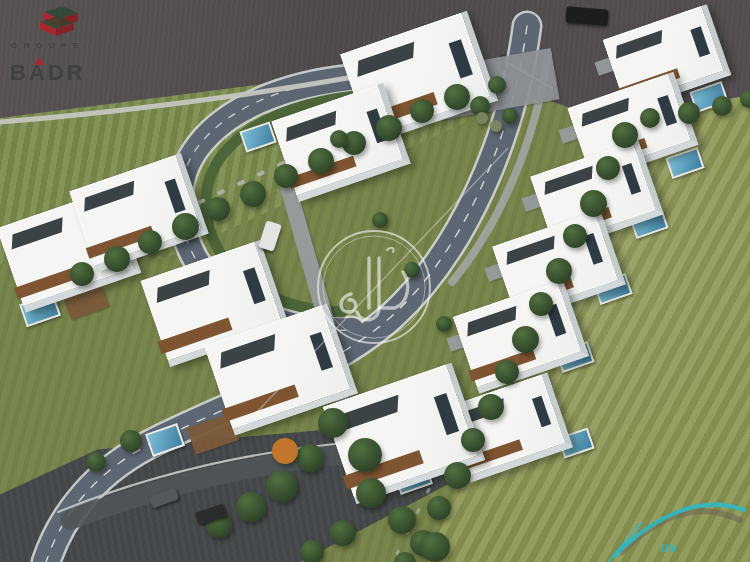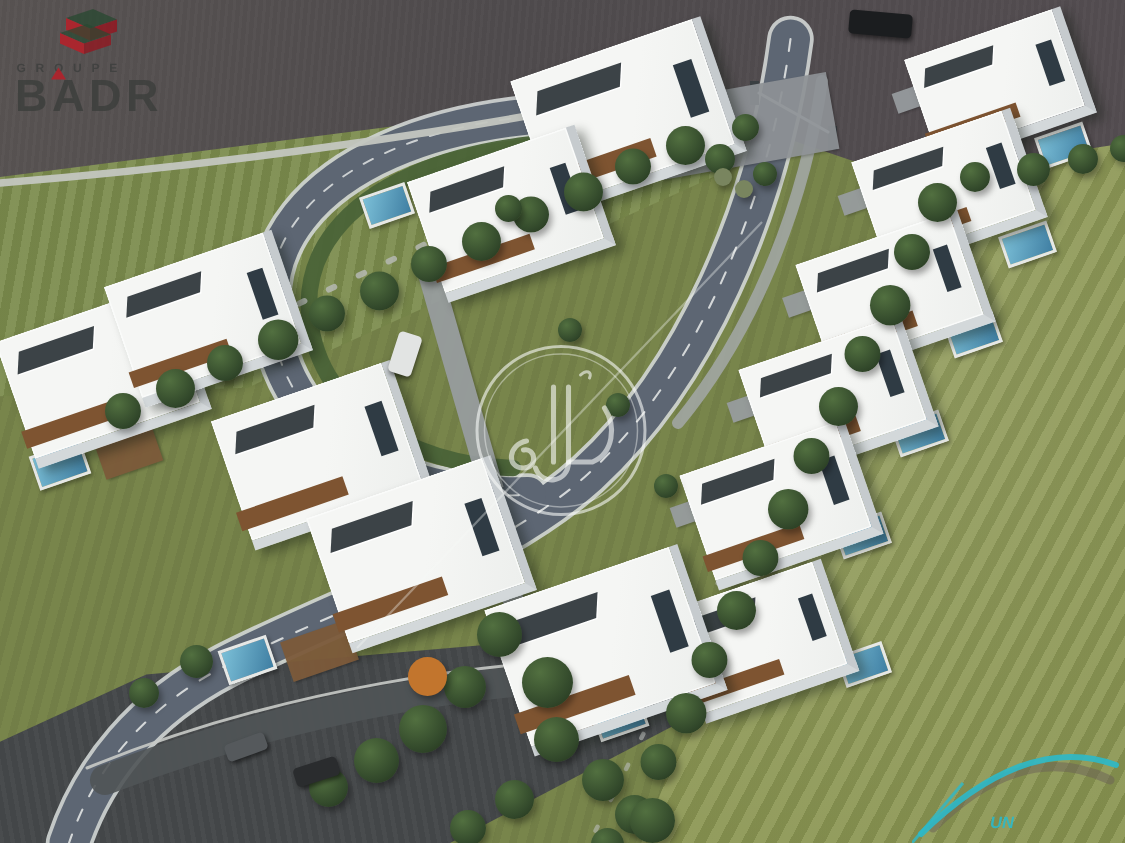--- a/index.html
+++ b/index.html
@@ -50,22 +50,22 @@
   .v-panel{top:14%;left:9%;width:46%;height:17%;background:var(--slate,#3c4347);transform:skewX(-22deg);box-shadow:1px 1px 0 #fff;}
   .v-wood{bottom:10%;left:-3%;width:62%;height:15%;background:var(--wood,#7e5431);}
   .v-win{right:7%;top:28%;width:10%;height:42%;background:#2f3b44;}
   .tree{border-radius:50%;
     background:radial-gradient(circle at 35% 30%,var(--tree-mid,#527040),var(--tree-dark,#31472a) 68%,#223219);
     box-shadow:2px 3px 4px rgba(0,0,0,.35);}
   .car{border-radius:3px;box-shadow:1px 2px 3px rgba(0,0,0,.5);}
   
   #badr-logo{position:absolute;left:8px;top:4px;width:96px;text-align:left;}
   #badr-icon{display:block;margin:0 auto;}
-  #badr-groupe{font-size:8px;font-weight:bold;letter-spacing:6.5px;color:rgba(62,64,62,.85);margin:3px 0 0 3px;white-space:nowrap;}
-  #badr-main{position:relative;font-size:30px;font-weight:bold;letter-spacing:3px;line-height:1;color:var(--logo-gray,rgba(60,62,60,.82));margin-left:2px;}
+  #badr-groupe{font-size:8px;font-weight:bold;letter-spacing:6.5px;color:rgba(62,64,62,.85);margin:3px 0 12px 3px;white-space:nowrap;}
+  #badr-main{position:relative;font-size:22px;font-weight:bold;letter-spacing:3px;line-height:1;color:var(--logo-gray,rgba(60,62,60,.82));margin-left:2px;}
   #badr-accent{position:absolute;left:24px;top:-5px;width:0;height:0;
     border-left:5px solid transparent;border-right:5px solid transparent;
     border-bottom:8px solid var(--logo-red,rgba(185,30,40,.85));}
 </style>
 </head>
 <body>
 
 <div id="stage">
 
   <div id="lawn-right" class="layer"></div>

